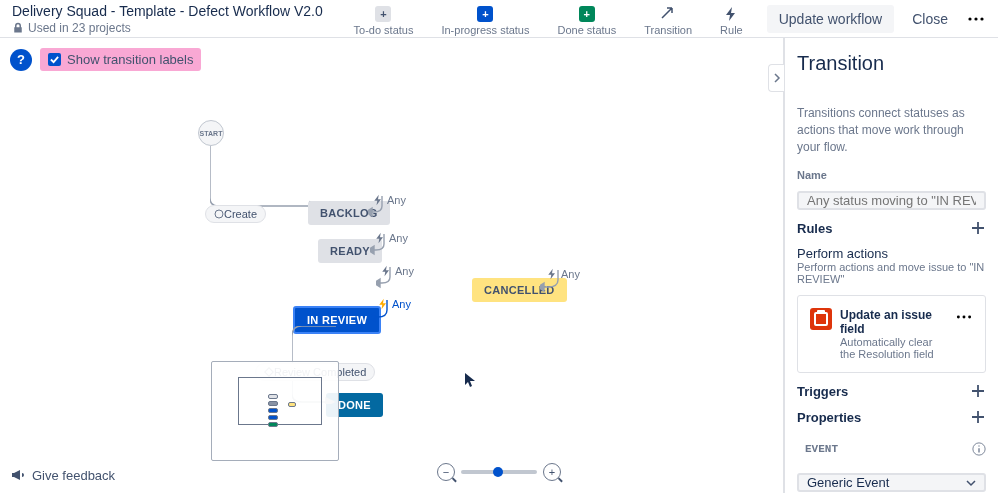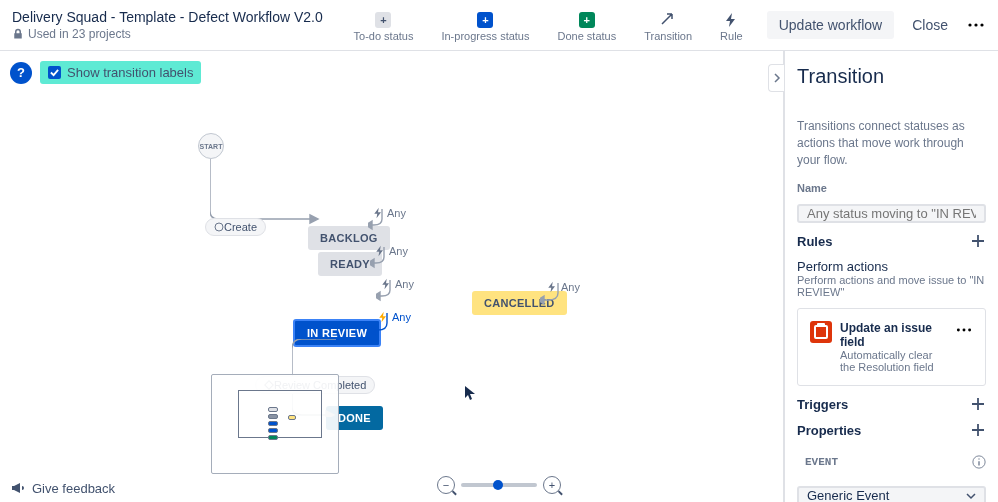--- a/index.html
+++ b/index.html
@@ -4,21 +4,21 @@
   <style>
     * { box-sizing: border-box; margin: 0; padding: 0; }
     body {
       width: 998px; height: 502px;
       font-family: -apple-system, BlinkMacSystemFont, "Segoe UI", sans-serif;
       background: #fff; color: #172b4d; overflow: hidden; position: relative;
       font-size: 14px;
     }
     
     .header {
-      height: 51px; border-bottom: 1px solid #dfe1e6;
+      height: 38px; border-bottom: 1px solid #dfe1e6;
       display: flex; align-items: center; padding: 0 12px;
     }
     .hdr-left { display: flex; flex-direction: column; gap: 2px; flex: 1; }
     .hdr-title { font-weight: 500; font-size: 14px; color: #172b4d; }
     .hdr-sub { font-size: 12px; color: #6b778c; display: flex; align-items: center; gap: 4px; }
     .lock-ic { width: 12px; height: 12px; }
     .hdr-center { display: flex; gap: 28px; align-items: flex-start; padding-top: 4px; }
     .tool-item { display: flex; flex-direction: column; align-items: center; gap: 2px; font-size: 11px; color: #6b778c; cursor: pointer; }
     .tool-ic { width: 16px; height: 16px; border-radius: 3px; display: flex; align-items: center; justify-content: center; }
     .ic-todo { background: #dfe1e6; color:#42526e; font-weight:bold; }
@@ -31,21 +31,21 @@
     .more-ic { width: 20px; height: 20px; color: #42526e; cursor: pointer; }
 
     
     .main { display: flex; height: 455px; }
     .canvas-area { flex: 1; position: relative; background: #fff; }
     .side-panel { width: 215px; border-left: 2px solid #dfe1e6; padding: 14px 12px 10px; display: flex; flex-direction: column; gap: 10px; overflow: hidden; }
 
     
     .canvas-controls { position: absolute; top: 10px; left: 10px; display: flex; align-items: center; gap: 8px; }
     .help-btn { width: 22px; height: 22px; border-radius: 50%; background: #0052cc; color: #fff; display: flex; align-items: center; justify-content: center; font-size: 13px; font-weight: bold; }
-    .label-toggle { background: #5eead4; border-radius: 3px; padding: 4px 8px; display: flex; align-items: center; gap: 6px; font-size: 13px; color: #42526e; }
+    .label-toggle { background: #f9a8d4; border-radius: 3px; padding: 4px 8px; display: flex; align-items: center; gap: 6px; font-size: 13px; color: #42526e; }
     .chk { width: 13px; height: 13px; background: #0052cc; border-radius: 2px; display: inline-flex;align-items:center;justify-content:center; }
     .chk svg{width:9px;height:9px;stroke:#fff;stroke-width:2;}
 
     
     .wf { position: absolute; }
     .start-node { left: 198px; top: 82px; width: 26px; height: 26px; border-radius: 50%; background: #f4f5f7; border: 1px solid #c1c7d0; font-size: 7px; display:flex;align-items:center;justify-content:center; color:#6b778c; font-weight:600; }
     .status-node { border-radius: 3px; padding: 6px 12px; font-size: 11px; font-weight: 700; letter-spacing: .3px; text-align:center; }
     .st-grey { background: #dfe1e6; color: #42526e; }
     .st-blue { background: #0052cc; color: #fff; }
     .st-green { background: #0369a1; color: #fff; }
@@ -182,21 +182,21 @@
       <path d="M0 0 V52 Q0 60 8 60 H100"></path>
         <polygon class="arrow" points="100,56 108,60 100,64"></polygon>
     </svg>
     <div class="trans-lbl" style="left:205px;top:167px;">
       <svg viewBox="0 0 10 10">
           <circle cx="5" cy="5" r="4" fill="none" stroke="#6b778c"></circle>
         </svg>
       <span>Create</span>
     </div>
 
-    <div class="wf status-node st-grey" style="left:308px;top:175px;">BACKLOG</div>
+    <div class="wf status-node st-grey" style="left:308px;top:163px;">BACKLOG</div>
     <div class="wf status-node st-grey" style="left:318px;top:201px;">READY</div>
     <div class="wf status-node st-blue" style="left:293px;top:268px;border:2px solid #3b82f6;">IN REVIEW</div>
     <div class="wf status-node st-green" style="left:326px;top:355px;">DONE</div>
     <div class="wf status-node st-yellow" style="left:472px;top:240px;">CANCELLED</div>
 
     <svg class="edge" style="left:368px;top:158px;width:20px;height:28px;">
         <path d="M14 0 V10 Q14 16 6 16 H0"></path>
         <polygon class="arrow" points="4,12 -2,16 4,20"></polygon>
       </svg>
     <div class="any-lbl" style="left:372px;top:156px;">

